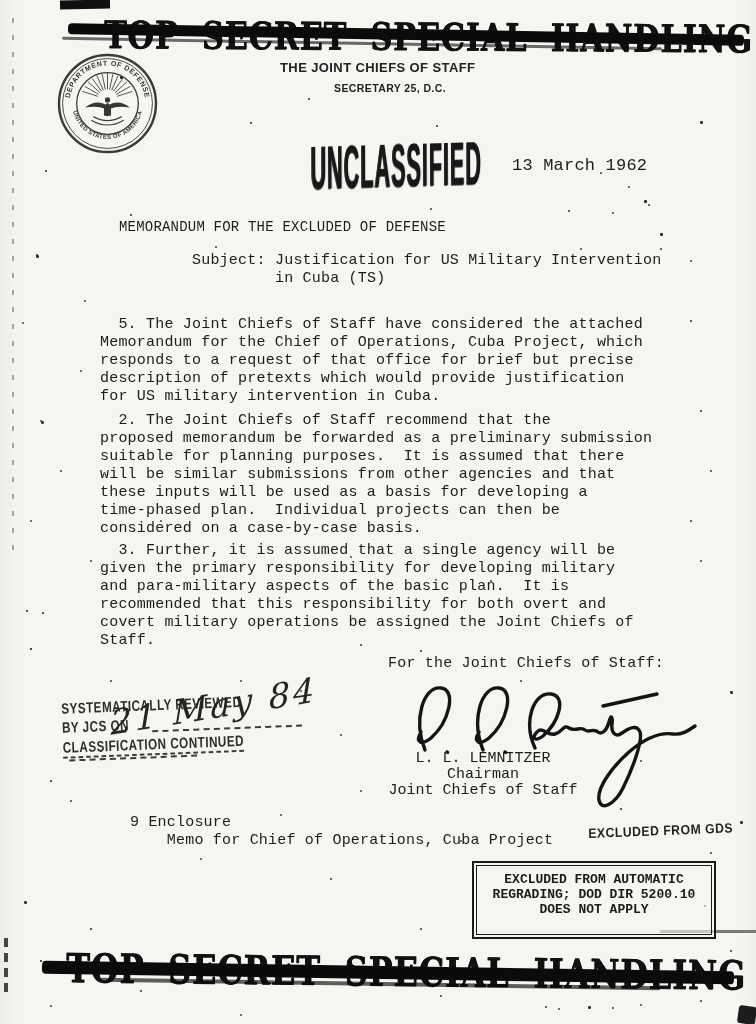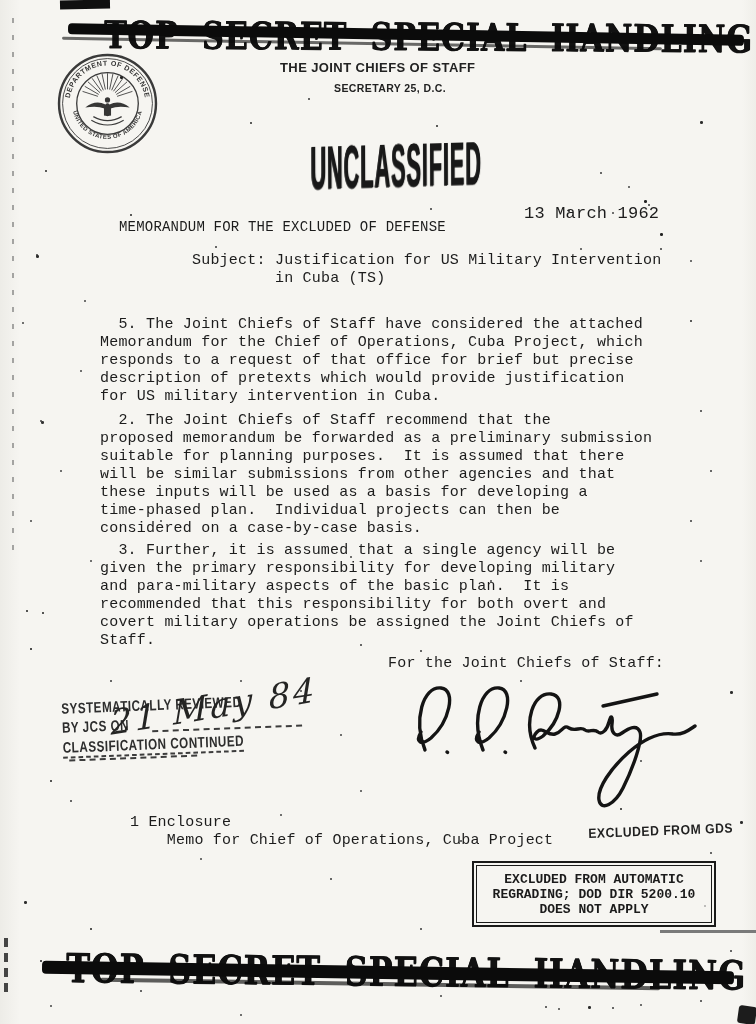--- a/index.html
+++ b/index.html
@@ -39,21 +39,21 @@
   .handwrite{position:absolute;left:48px;top:-8px;font-family:"DejaVu Serif",serif;font-style:italic;
              font-size:34px;letter-spacing:3px;color:#191919;transform:rotate(-7deg) skewX(-8deg);white-space:nowrap;}
   
   .signerblock{position:absolute;left:373px;top:751px;width:220px;text-align:center;
                font-size:15px;line-height:16px;white-space:nowrap;}
   
   .gds{position:absolute;left:588px;top:826px;font-family:"Liberation Sans",sans-serif;font-weight:bold;
        font-size:13.5px;letter-spacing:.6px;color:#1f1f1f;transform:scaleX(.9) rotate(-2deg);transform-origin:left top;white-space:nowrap;}
   
   .regbox{position:absolute;left:472px;top:861px;width:236px;border:2.5px solid #1a1a1a;padding:2px;background:rgba(246,245,241,.6);}
-  .regbox .inner{border:1.5px solid #1a1a1a;padding:6px 2px 5px 2px;text-align:center;
+  .regbox .inner{border:1.5px solid #1a1a1a;padding:6px 2px 17px 2px;text-align:center;
                  font-size:13px;font-weight:bold;line-height:15px;white-space:pre-wrap;color:#1b1b1b;}
   
   .speck1{position:absolute;left:0;top:0;width:1.6px;height:1.6px;border-radius:50%;background:transparent;
     box-shadow:45px 170px #3a3a3a,36px 254px #4a4a4a,22px 322px #555,250px 122px #3a3a3a,436px 125px #3a3a3a,
     308px 98px #4a4a4a,568px 210px #3a3a3a,130px 214px #3a3a3a,215px 246px #4a4a4a,690px 260px #555,84px 300px #555,
     690px 320px #3a3a3a,40px 420px #555,700px 410px #4a4a4a,30px 520px #555,690px 520px #4a4a4a,26px 610px #333,
     42px 612px #333,30px 648px #2a2a2a,700px 560px #555,360px 644px #4a4a4a,620px 660px #333,110px 680px #4a4a4a,
     50px 780px #333,70px 800px #4a4a4a,360px 790px #555,620px 808px #333,200px 858px #555,330px 878px #4a4a4a,
     90px 928px #333,420px 928px #4a4a4a,545px 1006px #4a4a4a,558px 1008px #555,612px 1007px #4a4a4a,640px 1004px #555,
     700px 1000px #4a4a4a,240px 1014px #555,140px 990px #4a4a4a,40px 960px #333,600px 172px #4a4a4a,628px 186px #555,
@@ -128,21 +128,21 @@
       <rect x="46.5" y="53.5" width="7" height="8.5" fill="#262626"></rect>
       <path d="M 36,63 Q 50,71 64,63" fill="none" stroke="#2b2b2b" stroke-width="1.2"></path>
       <path d="M 34,66.5 Q 50,76 66,66.5" fill="none" stroke="#2b2b2b" stroke-width="1.1"></path>
     </g>
   </svg>
 
   <div class="org">THE JOINT CHIEFS OF STAFF</div>
   <div class="addr">SECRETARY 25, D.C.</div>
 
   <div class="unclass">UNCLASSIFIED</div>
-  <div class="tw" style="left:524px;top:157px;font-size:17px;margin-top:48px;">13 March 1962</div>
+  <div class="tw" style="left:512px;top:157px;font-size:17px;">13 March 1962</div>
 
   <div class="tw" style="left:119px;top:218px;font-size:14px;">MEMORANDUM FOR THE EXCLUDED OF DEFENSE</div>
   <div class="tw" style="left:192px;top:252px;">Subject:</div>
   <div class="tw" style="left:275px;top:252px;">Justification for US Military Intervention
 in Cuba (TS)</div>
 
   <div class="tw" style="left:100px;top:316px;width:585px;">  5. The Joint Chiefs of Staff have considered the attached
 Memorandum for the Chief of Operations, Cuba Project, which
 responds to a request of that office for brief but precise
 description of pretexts which would provide justification
@@ -168,33 +168,38 @@
       <path d="M 30,78 C 18,48 28,14 46,16 C 62,18 54,50 36,66 C 26,74 20,70 26,60"></path>
       <path d="M 52,80 l .6,.4"></path>
       <path d="M 88,78 C 76,48 86,14 104,16 C 120,18 112,50 94,66 C 84,74 78,70 84,60"></path>
       <path d="M 110,80 l .6,.4"></path>
       <path d="M 140,76 C 128,50 138,20 156,22 C 172,24 164,50 148,64 C 140,70 136,66 142,60 C 148,54 152,64 160,62 C 168,60 168,52 174,56 C 180,60 186,54 190,58 C 194,61 199,56 203,60 C 207,63 212,58 214,50 C 216,42 218,44 217,52 C 216,60 220,66 227,61 C 234,56 242,52 245,60 C 248,68 238,96 228,116 C 220,132 206,140 204,128 C 202,116 216,96 234,80 C 248,68 264,60 278,62 C 288,63 294,58 300,54"></path>
       <path d="M 208,34 L 262,22"></path>
     </g>
   </svg>
   <span class="sr">L. L. Lemnitzer</span>
 
+  <div class="signerblock">
+    <div>L. L. LEMNITZER</div>
+    <div>Chairman</div>
+    <div>Joint Chiefs of Staff</div>
+  </div>
 
   <div class="revstamp">
     <div class="revline">SYSTEMATICALLY REVIEWED</div>
     <div class="revrow">
       <span class="revline">BY JCS ON</span>
       <span class="dashline"></span>
     </div>
     <div class="revline" style="margin-top:3px;"><span class="undl">CLASSIFICATION CONTINUED</span></div>
     <div class="underdash"></div>
     <div class="handwrite">21 May 84</div>
   </div>
 
-  <div class="tw" style="left:130px;top:814px;">1 Enclosure
+  <div class="tw" style="left:130px;top:814px;">9 Enclosure
     Memo for Chief of Operations, Cuba Project</div>
 
   <div class="gds">EXCLUDED FROM GDS</div>
 
   <div class="regbox">
     <div class="inner">EXCLUDED FROM AUTOMATIC
 REGRADING; DOD DIR 5200.10
 DOES NOT APPLY</div>
   </div>
 

